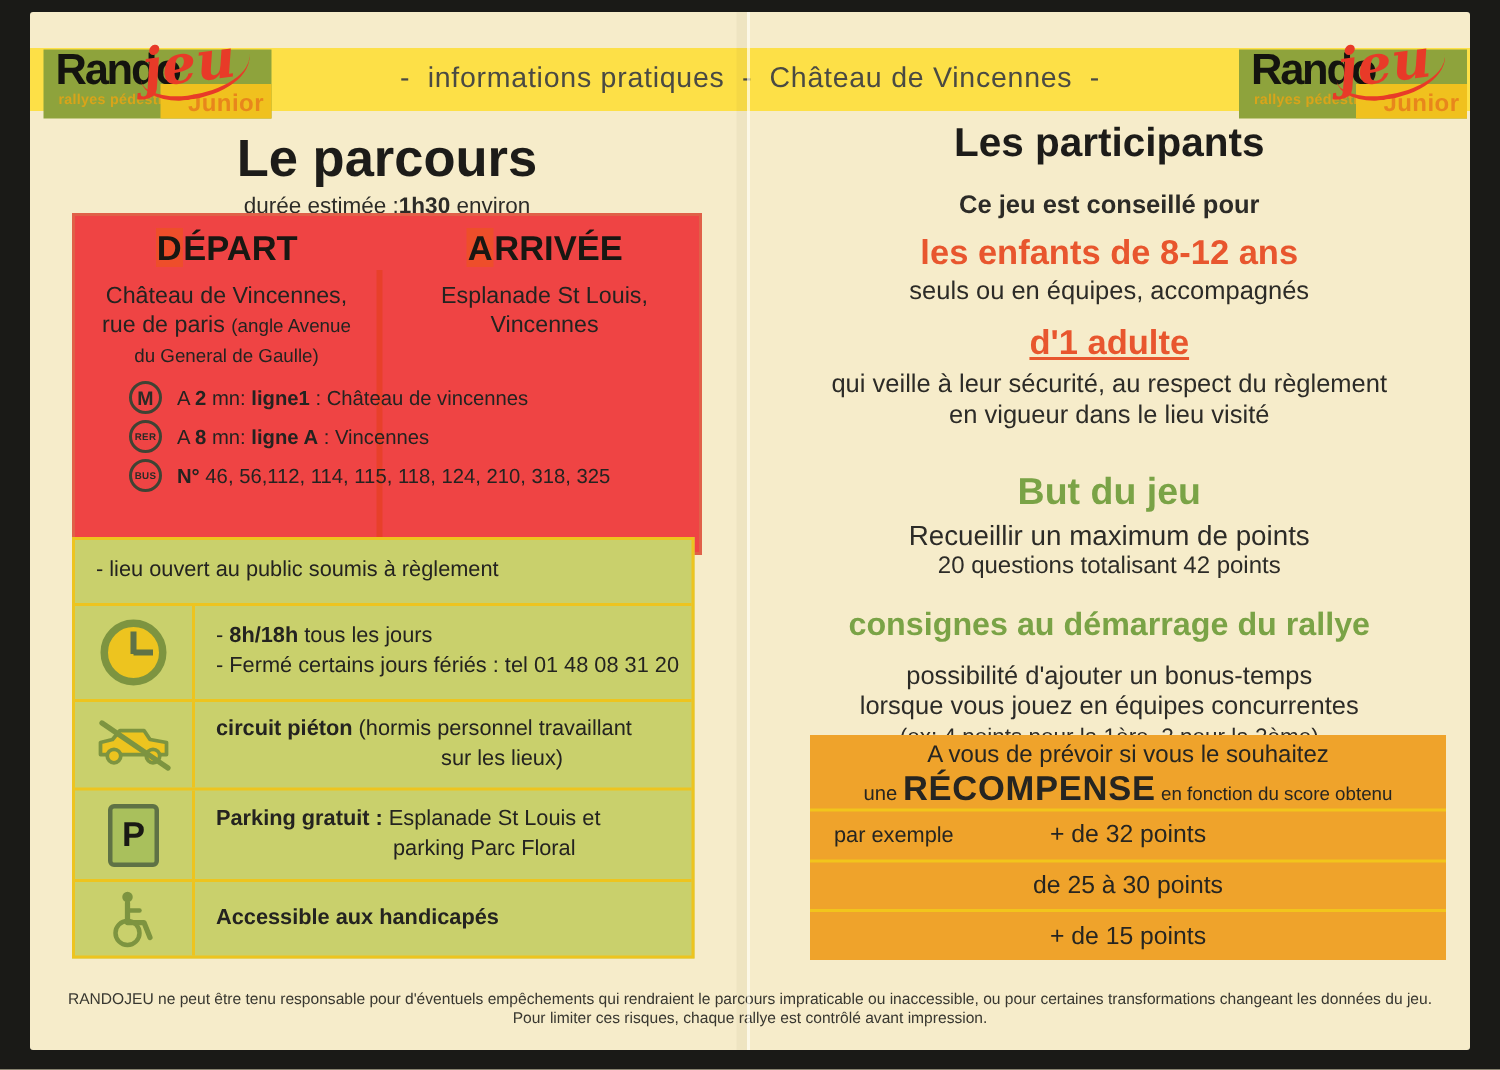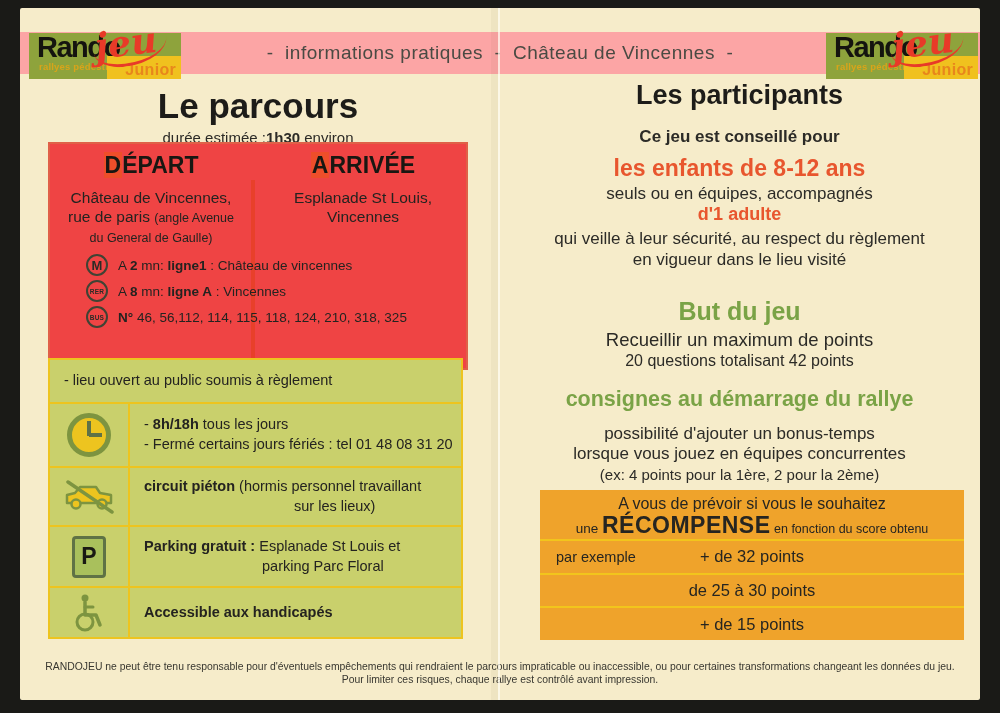--- a/index.html
+++ b/index.html
@@ -11,21 +11,21 @@
   }
   .leaflet{
     position:absolute;left:20px;top:8px;width:960px;height:692px;
     background:#f6ecca;border-radius:2px;
   }
   .fold-shadow{position:absolute;top:0;bottom:0;left:471px;width:7px;background:rgba(90,80,40,.05);}
   .fold-line{position:absolute;top:0;bottom:0;left:478px;width:2px;background:rgba(255,253,244,.7);}
 
   
   .band{
-    position:absolute;left:0;top:24px;width:100%;height:42px;background:#fca5a5;
+    position:absolute;left:0;top:24px;width:100%;height:42px;background:#fde047;
     display:flex;align-items:center;justify-content:center;
   }
   .band-title{font-size:19px;color:#4a4a43;letter-spacing:.5px;white-space:pre;}
   .logo{position:absolute;top:25px;width:152px;height:46px;background:#8ea33c;}
   .logo.left{left:9px;} .logo.right{right:2px;}
   .logo-name{position:absolute;left:8px;top:-2px;font-size:29px;font-weight:bold;color:#14140f;letter-spacing:-1.5px;}
   .logo-tag{position:absolute;left:10px;top:28px;font-size:9.5px;font-weight:bold;color:#d9a41a;letter-spacing:.2px;}
   .junior-patch{position:absolute;right:0;bottom:0;width:74px;height:23px;background:#f0c11e;}
   .junior-text{position:absolute;right:5px;bottom:0px;font-size:16px;font-weight:bold;color:#e8861c;letter-spacing:.3px;}
   .logo-script{
@@ -83,21 +83,21 @@
     width:34px;height:42px;background:#a9c05c;border:3px solid #5f7245;border-radius:4px;box-sizing:border-box;
     display:flex;align-items:center;justify-content:center;font-size:23px;font-weight:bold;color:#191914;
   }
 
   
   .col-right{position:absolute;left:492px;top:72px;width:455px;text-align:center;color:#2c2b27;}
   .r-title{font-size:27px;font-weight:bold;color:#1d1c19;}
   .r-intro{font-size:17px;font-weight:bold;margin-top:16px;}
   .r-orange1{font-size:23px;font-weight:bold;color:#e8562e;margin-top:8px;}
   .r-line1{font-size:17px;margin-top:2px;}
-  .r-orange2{font-size:18px;font-weight:bold;color:#e8562e;margin-top:0;}
+  .r-orange2{font-size:23px;font-weight:bold;color:#e8562e;margin-top:11px;text-decoration:underline;}
   .r-line23{font-size:17px;line-height:1.25;margin-top:3px;}
   .r-goal-title{font-size:25px;font-weight:bold;color:#7aa346;margin-top:26px;}
   .r-goal1{font-size:18.5px;margin-top:3px;}
   .r-goal2{font-size:16px;margin-top:1px;}
   .r-consignes{font-size:21.5px;font-weight:bold;color:#7aa346;margin-top:17px;}
   .r-consignes-sub{font-size:16px;margin-top:2px;}
   .r-bonus{font-size:17px;line-height:1.22;margin-top:12px;}
   .r-bonus-ex{font-size:15px;margin-top:1px;}
 
   .reward-box{

